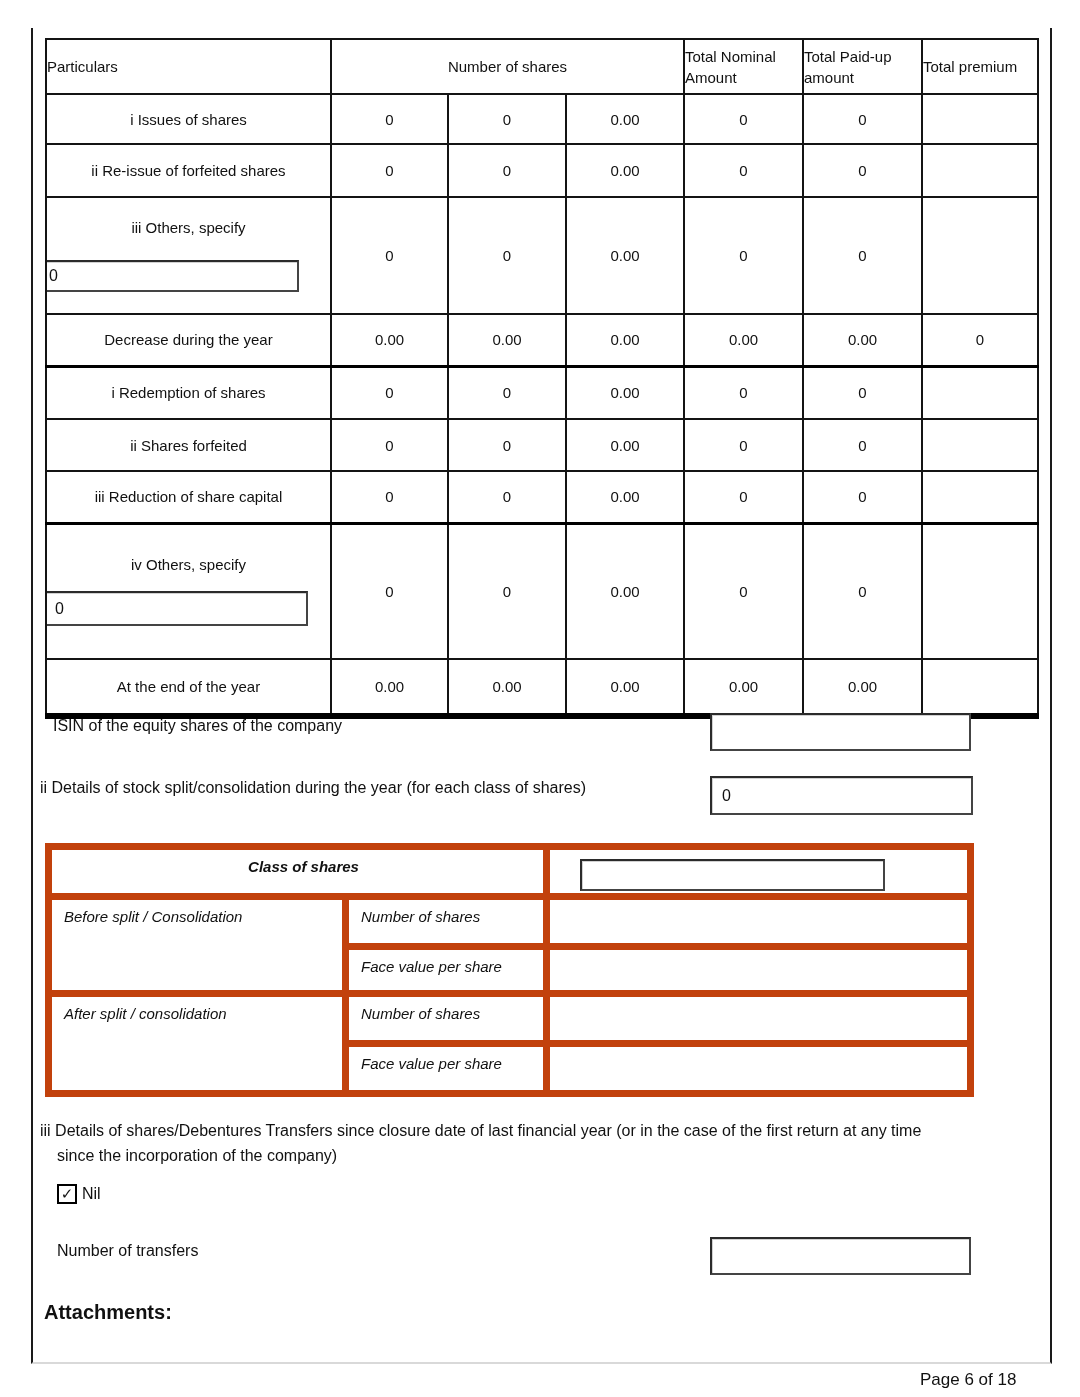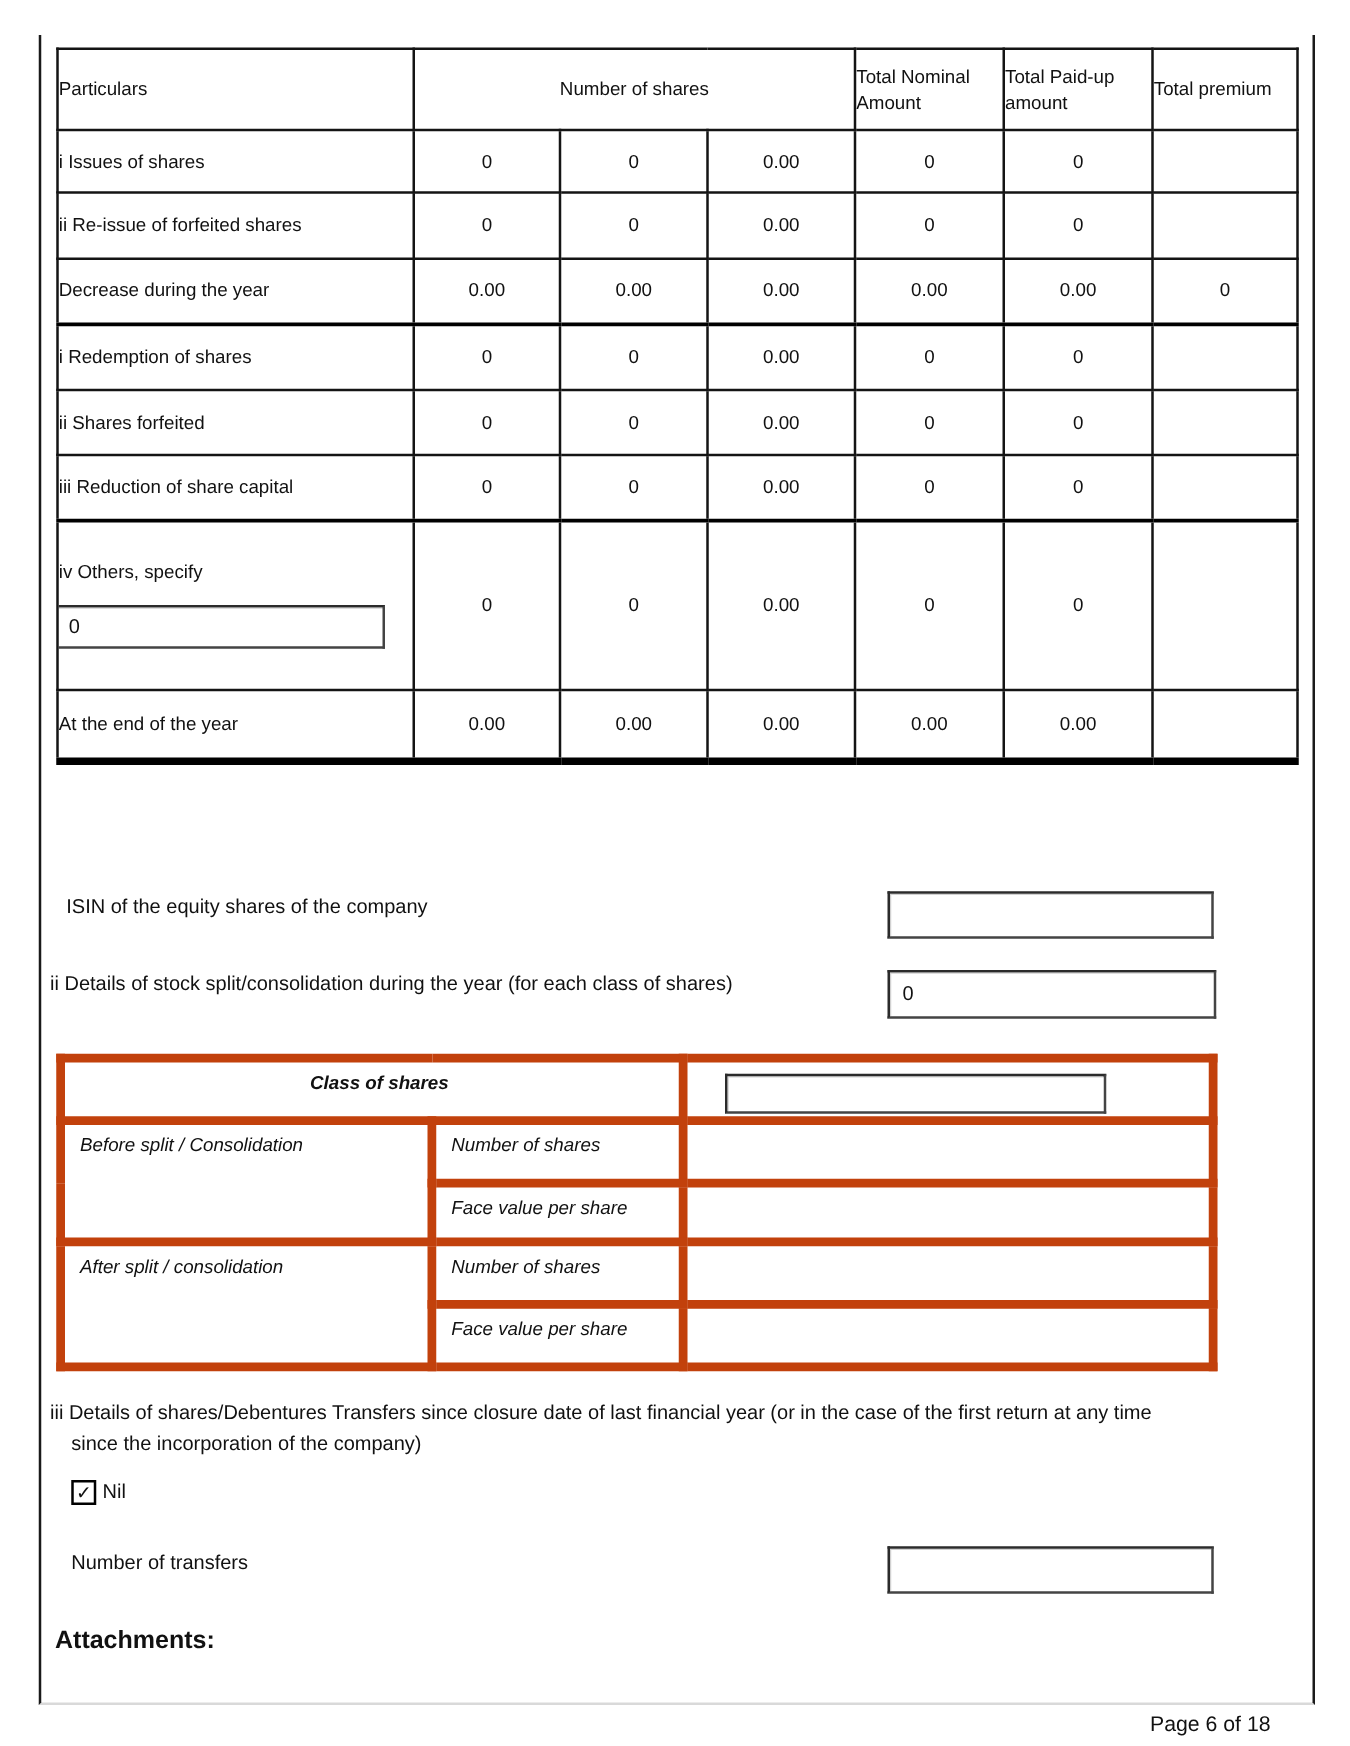--- a/index.html
+++ b/index.html
@@ -22,21 +22,21 @@
   }
   table.share-table td, table.share-table th {
     border:2px solid #141414; padding:0; overflow:hidden;
     font-size:15px; font-weight:normal; vertical-align:middle;
   }
   table.share-table { border:2px solid #000; }
   tr.table-end td { border-bottom:6px solid #000; }
   tr.thick-bottom td { border-bottom:3px solid #000; }
   .hdr { font-weight:bold; text-align:left; vertical-align:top; padding:8px 4px 0 10px; line-height:21px; }
   .hdr-center { text-align:center; vertical-align:middle; padding:0; }
-  .lbl-cell { text-align:left; padding-left:12px; }
+  .lbl-cell { text-align:center; padding-left:12px; }
   .lbl-top { vertical-align:top; padding-top:12px; }
   .val-cell { text-align:center; }
   .bold { font-weight:bold; }
   .indent-more { padding-left:20px; }
   
   .field {
     box-sizing:border-box; background:#fff;
     border:2px solid #444;
     border-top-color:#2b2b2b; border-left-color:#2b2b2b;
     box-shadow:inset 1px 1px 0 rgba(0,0,0,0.18);
@@ -83,21 +83,21 @@
   <colgroup>
     <col style="width:285px">
       <col style="width:117px">
       <col style="width:118px">
     <col style="width:118px">
       <col style="width:119px">
       <col style="width:119px">
     <col style="width:116px">
   </colgroup>
   <tbody>
-      <tr style="height:65px">
+      <tr style="height:55px">
     <th class="hdr">Particulars</th>
     <th class="hdr hdr-center" colspan="3">Number of shares</th>
     <th class="hdr">Total Nominal Amount</th>
     <th class="hdr">Total Paid-up amount</th>
     <th class="hdr">Total premium</th>
   </tr>
 
   <tr style="height:50px">
     <td class="lbl-cell">i Issues of shares</td>
     <td class="val-cell">0</td>
@@ -111,20 +111,32 @@
   <tr style="height:53px">
     <td class="lbl-cell">ii Re-issue of forfeited shares</td>
     <td class="val-cell">0</td>
     <td class="val-cell">0</td>
     <td class="val-cell">0.00</td>
     <td class="val-cell">0</td>
     <td class="val-cell">0</td>
     <td class="val-cell"></td>
   </tr>
 
+  <tr style="height:117px">
+    <td class="lbl-cell lbl-top indent-more">
+      <div>iii Others, specify</div>
+      <div class="field inrow-field" style="margin-left:-10px;">0</div>
+    </td>
+    <td class="val-cell">0</td>
+    <td class="val-cell">0</td>
+    <td class="val-cell">0.00</td>
+    <td class="val-cell">0</td>
+    <td class="val-cell">0</td>
+    <td class="val-cell"></td>
+  </tr>
 
   <tr style="height:52px" class="thick-bottom">
     <td class="lbl-cell bold">Decrease during the year</td>
     <td class="val-cell">0.00</td>
     <td class="val-cell">0.00</td>
     <td class="val-cell">0.00</td>
     <td class="val-cell">0.00</td>
     <td class="val-cell">0.00</td>
     <td class="val-cell">0</td>
   </tr>

